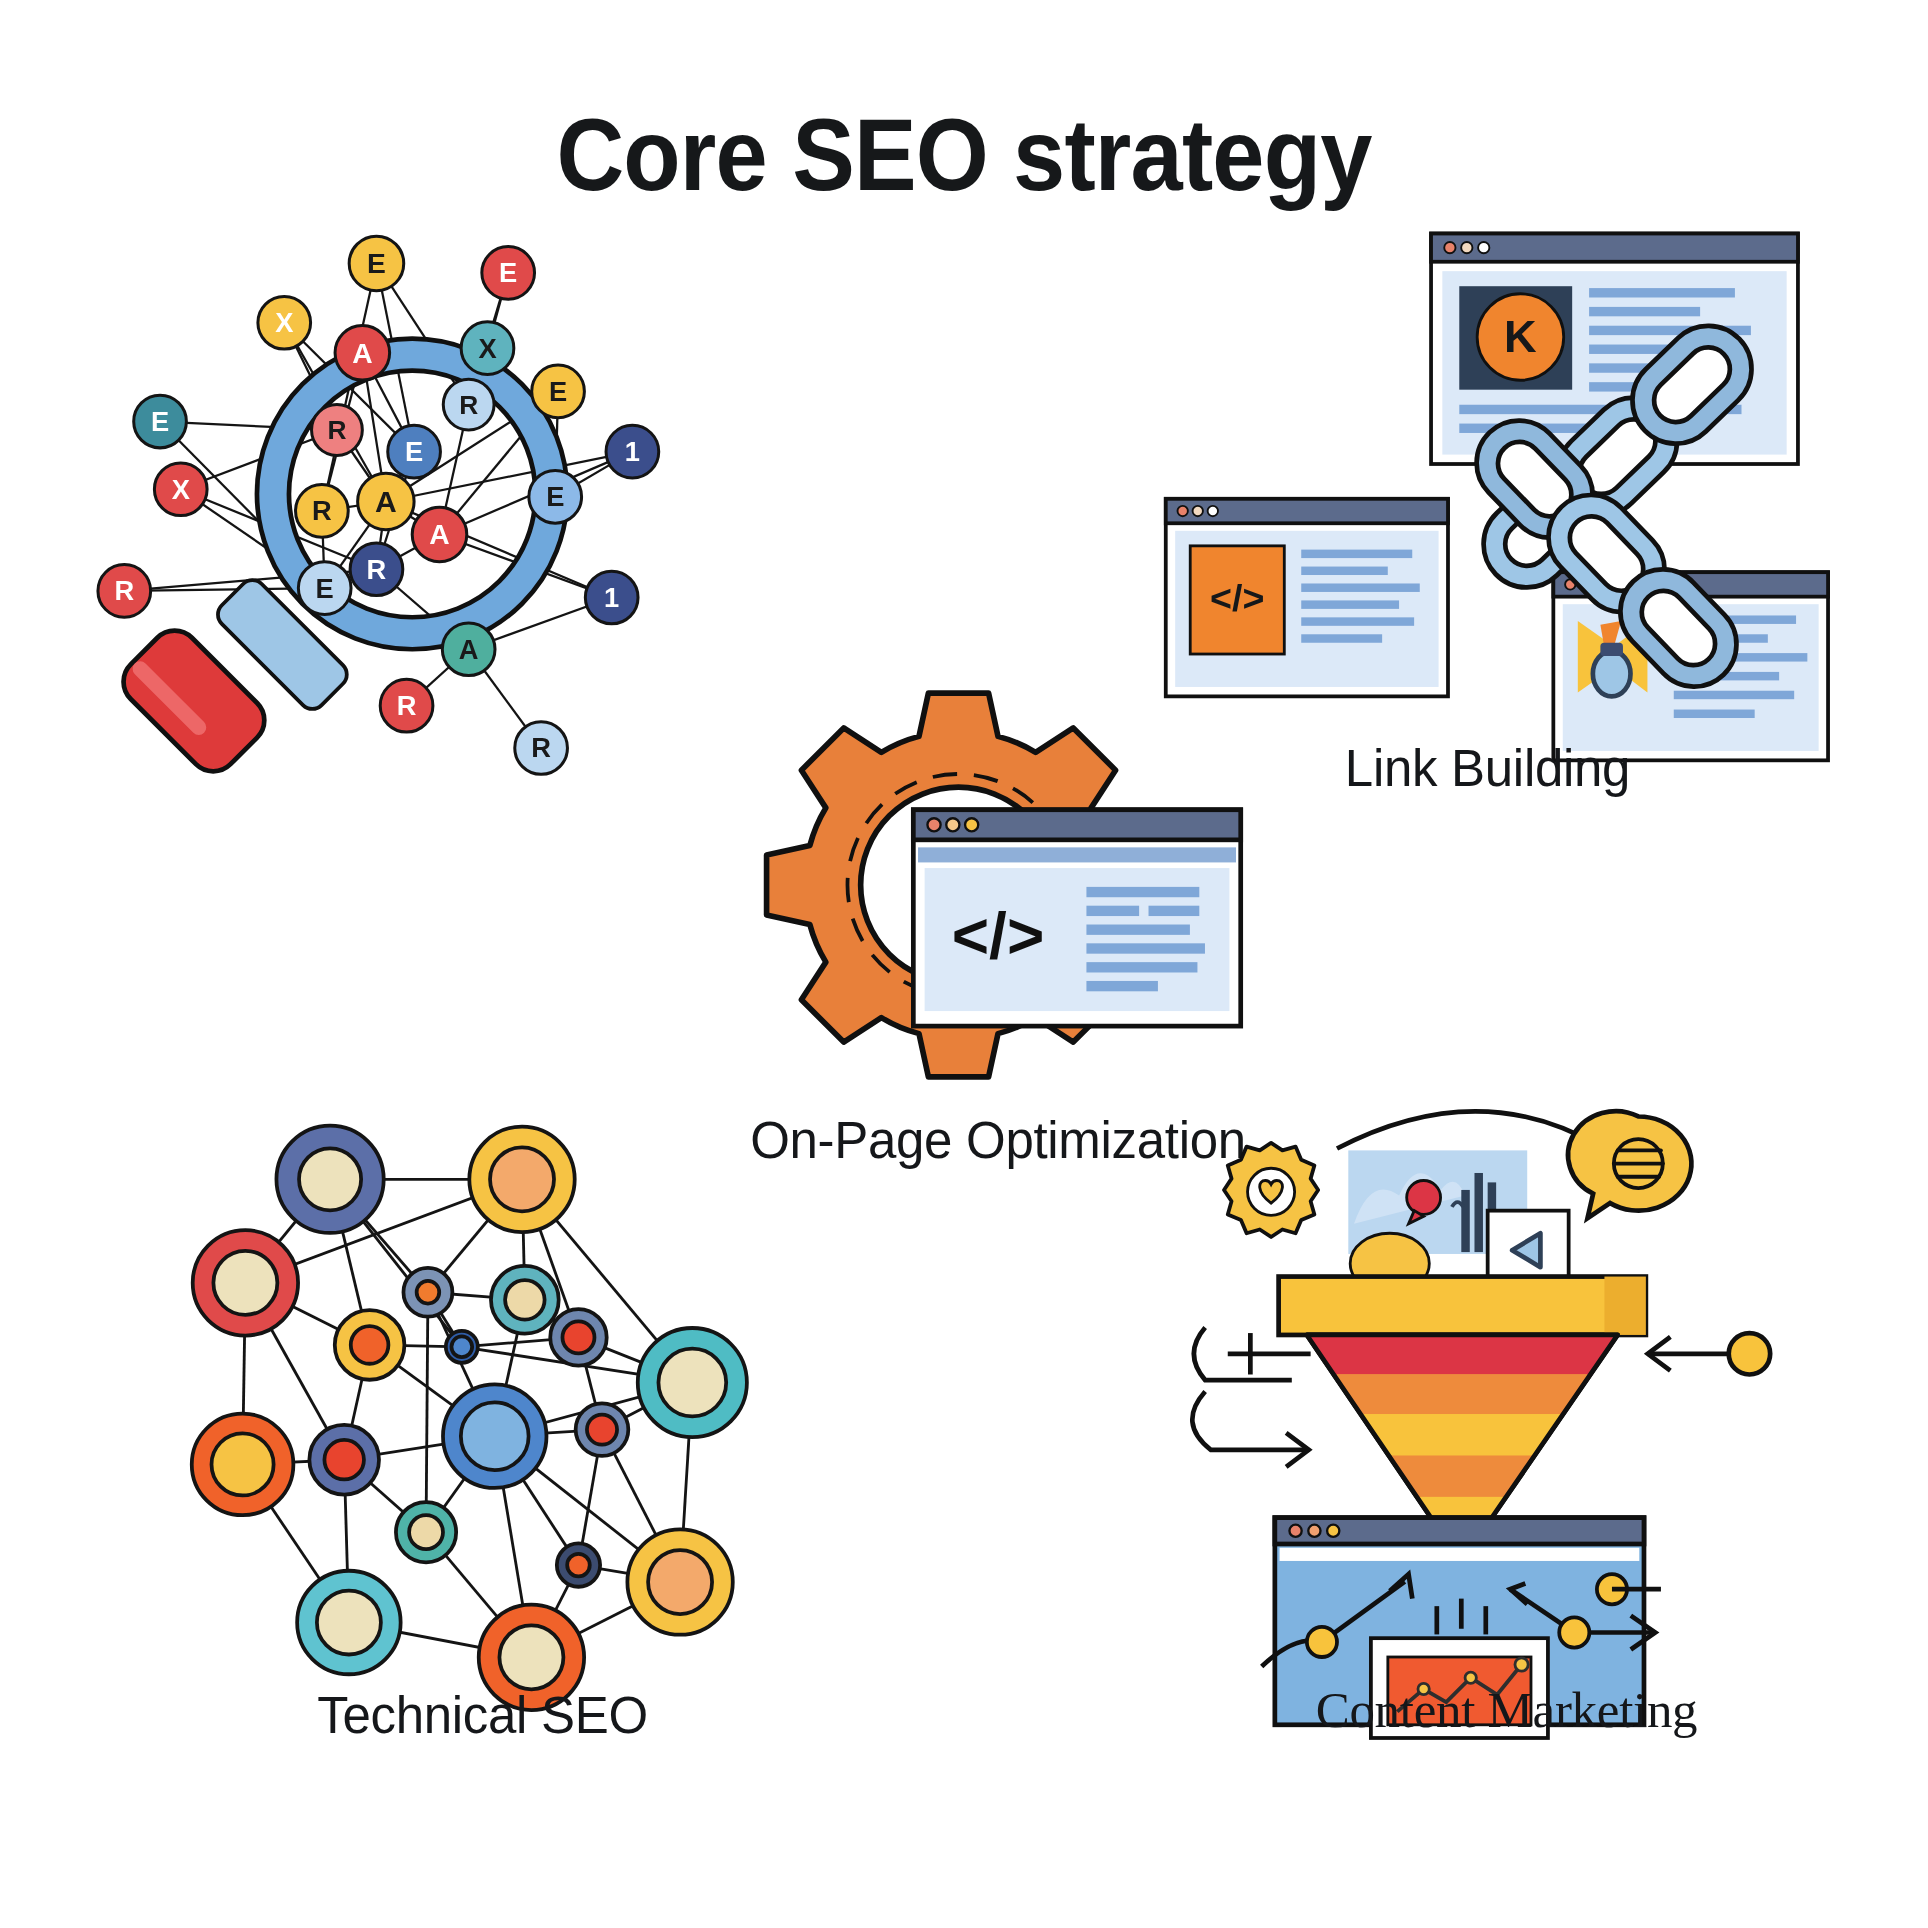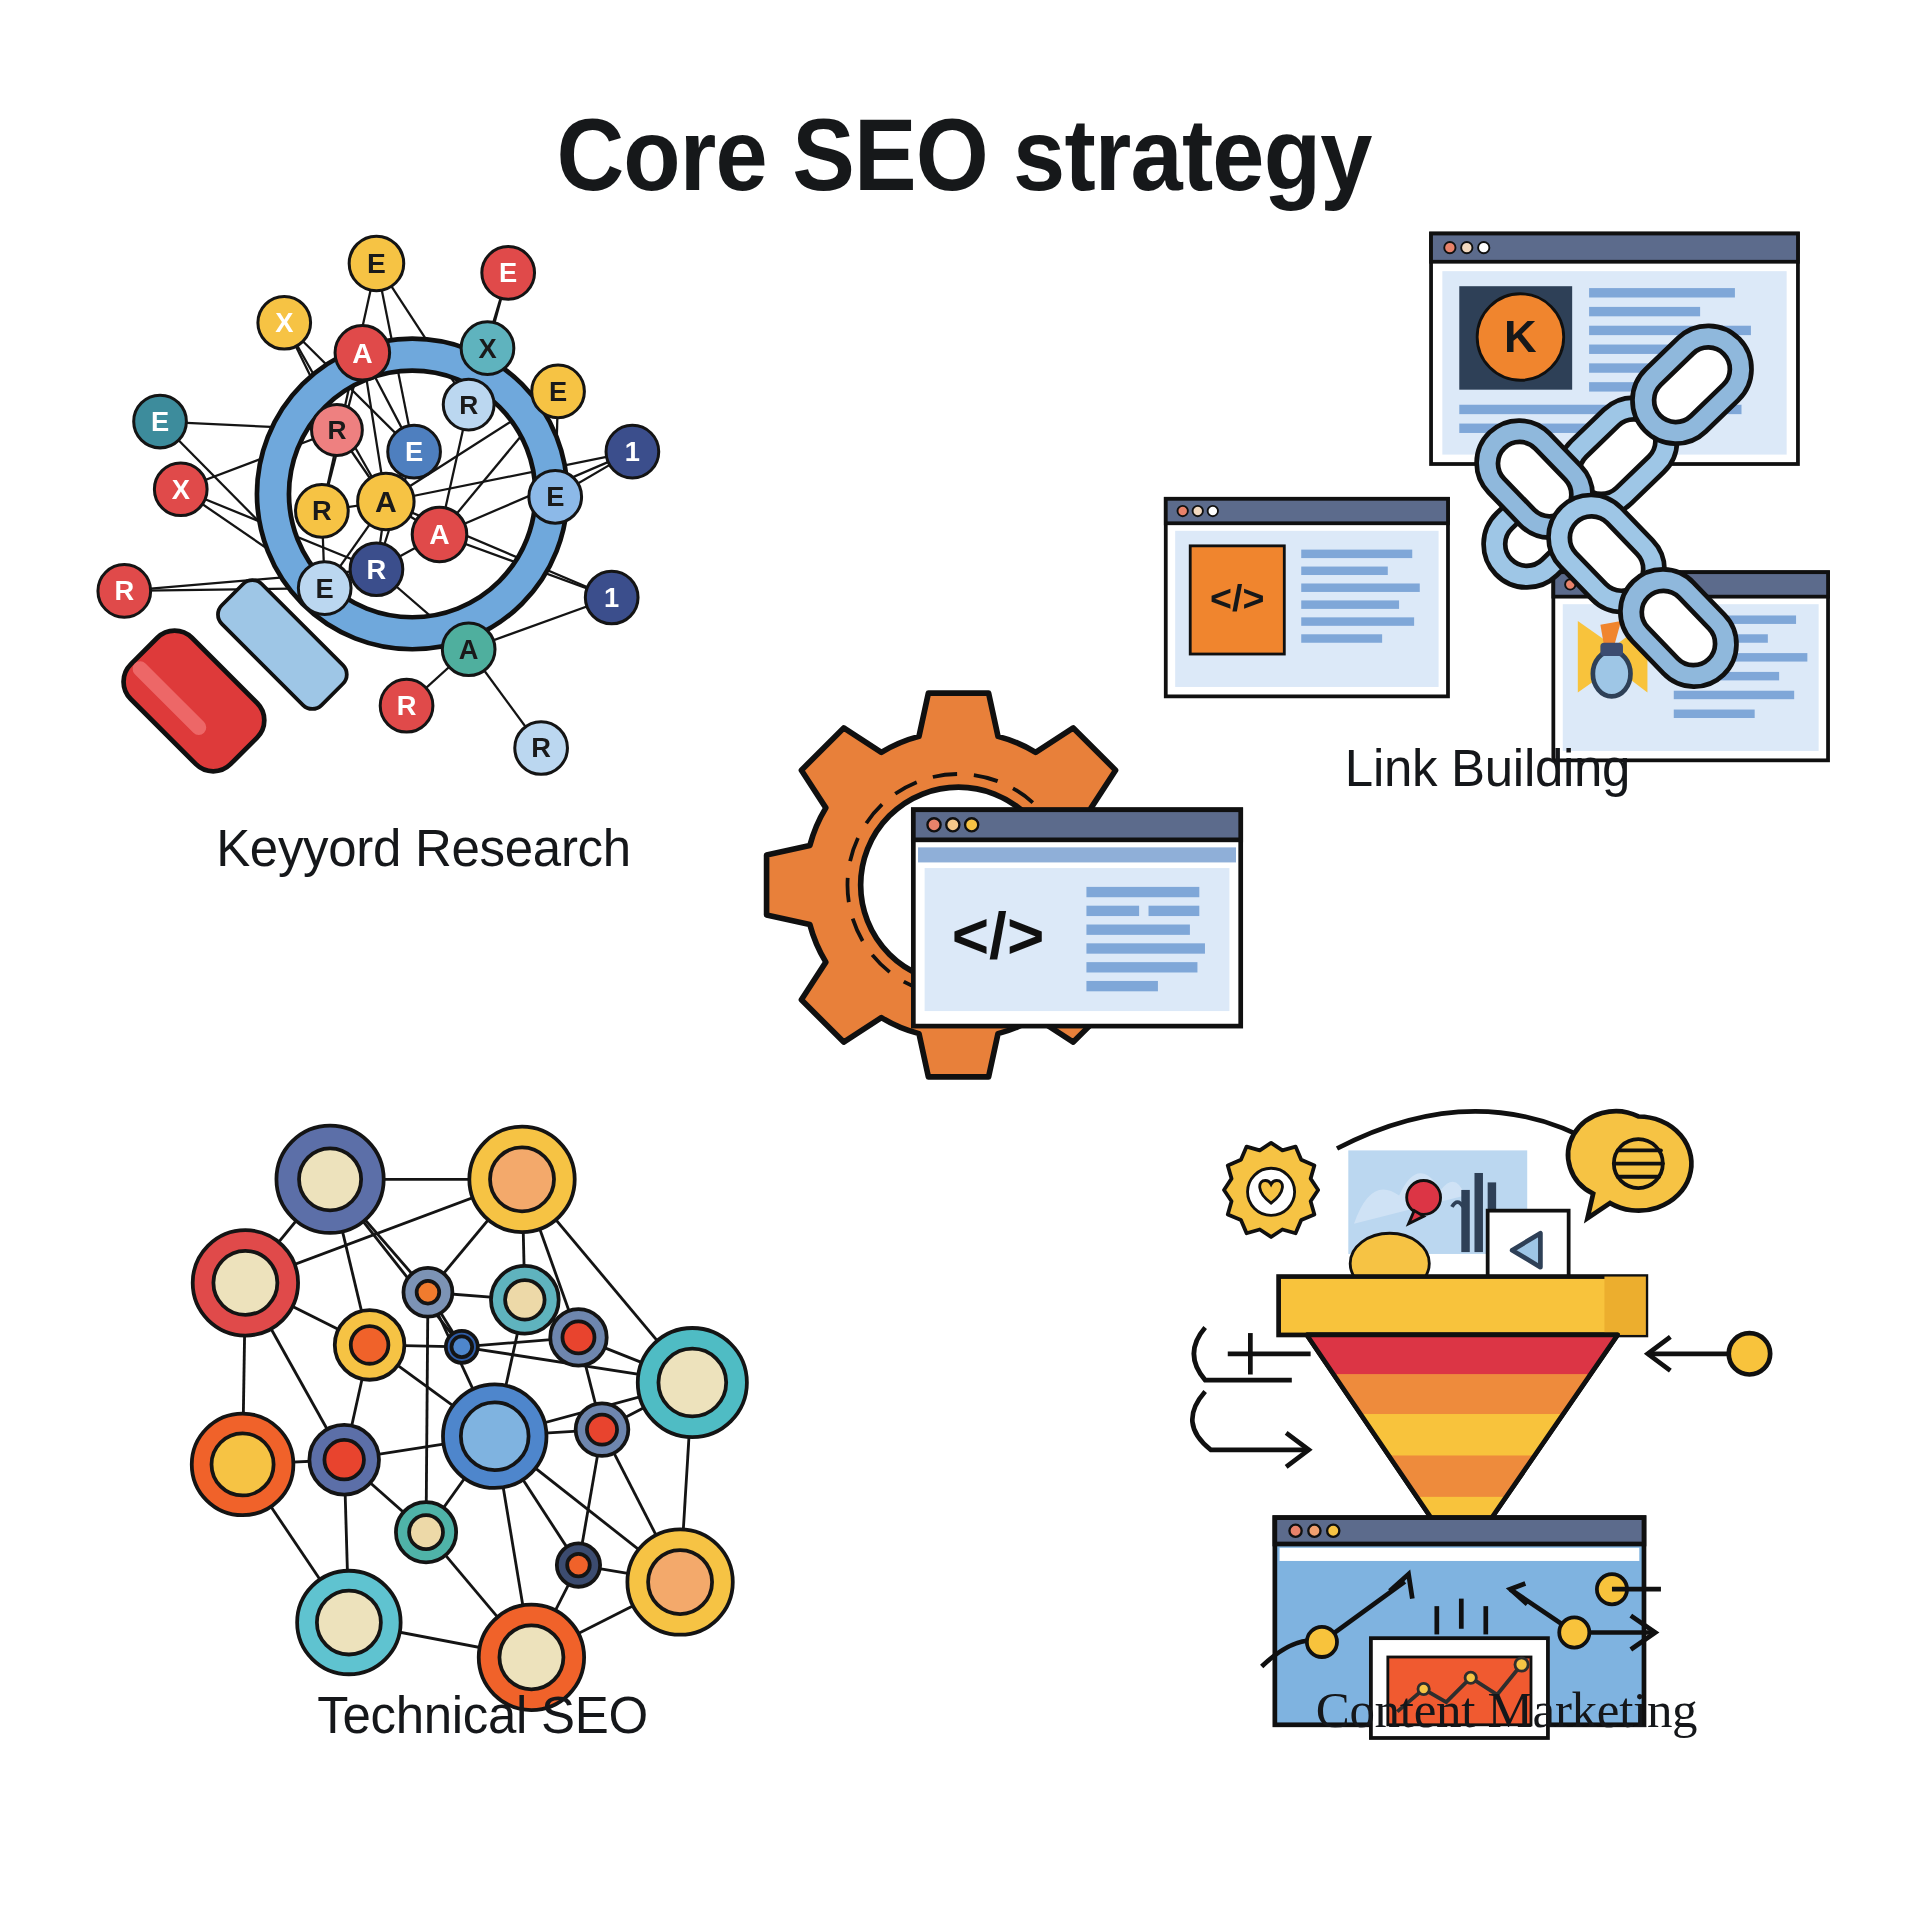--- a/index.html
+++ b/index.html
@@ -223,21 +223,20 @@
           <g>
             <circle cx="225" cy="375" r="28" fill="#BBD7F0" stroke="#141414" stroke-width="3.2"></circle>
             <text x="225" y="385.08" text-anchor="middle" font-family="'Liberation Sans',sans-serif" font-size="29" font-weight="bold" fill="#1A1A1A">E</text>
           </g>
           <g>
             <circle cx="378" cy="440" r="28" fill="#4FAF9E" stroke="#141414" stroke-width="3.2"></circle>
             <text x="378" y="450.08" text-anchor="middle" font-family="'Liberation Sans',sans-serif" font-size="29" font-weight="bold" fill="#1A1A1A">A</text>
           </g>
         </g>
     </svg>
-    <div class="panel-label" id="label-keyword">Keyyord Research</div>
   </div>
 
   <div class="panel" id="panel-link">
     <svg class="panel-art" width="659" height="508" viewBox="0 0 700 540">
 
       <g>
         <rect x="290" y="8" width="390" height="245" fill="#FFFFFF" stroke="#101010" stroke-width="4"></rect>
         <rect x="290" y="8" width="390" height="30" fill="#5C6B8C" stroke="#101010" stroke-width="4"></rect>
         <circle cx="310" cy="23" r="6" fill="#E8826A" stroke="#101010" stroke-width="2"></circle>
         <circle cx="328" cy="23" r="6" fill="#F2D9C0" stroke="#101010" stroke-width="2"></circle>
@@ -348,20 +347,21 @@
           <rect x="364" y="222" width="120" height="11"></rect>
           <rect x="364" y="242" width="56" height="11"></rect>
           <rect x="430" y="242" width="54" height="11"></rect>
           <rect x="364" y="262" width="110" height="11"></rect>
           <rect x="364" y="282" width="126" height="11"></rect>
           <rect x="364" y="302" width="118" height="11"></rect>
           <rect x="364" y="322" width="76" height="11"></rect>
         </g>
       </g>
     </svg>
+    <div class="panel-label" id="label-onpage">On-Page Optimization</div>
   </div>
 
   <div class="panel" id="panel-technical">
     <svg class="panel-art" id="tech-svg" width="621" height="621" viewBox="0 0 620 660">
       <g id="tech-edges" stroke="#141414" stroke-width="3" fill="none">
           <line x1="148" y1="62" x2="352" y2="62"></line>
           <line x1="148" y1="62" x2="58" y2="172"></line>
           <line x1="148" y1="62" x2="252" y2="182"></line>
           <line x1="148" y1="62" x2="190" y2="238"></line>
           <line x1="148" y1="62" x2="288" y2="240"></line>

